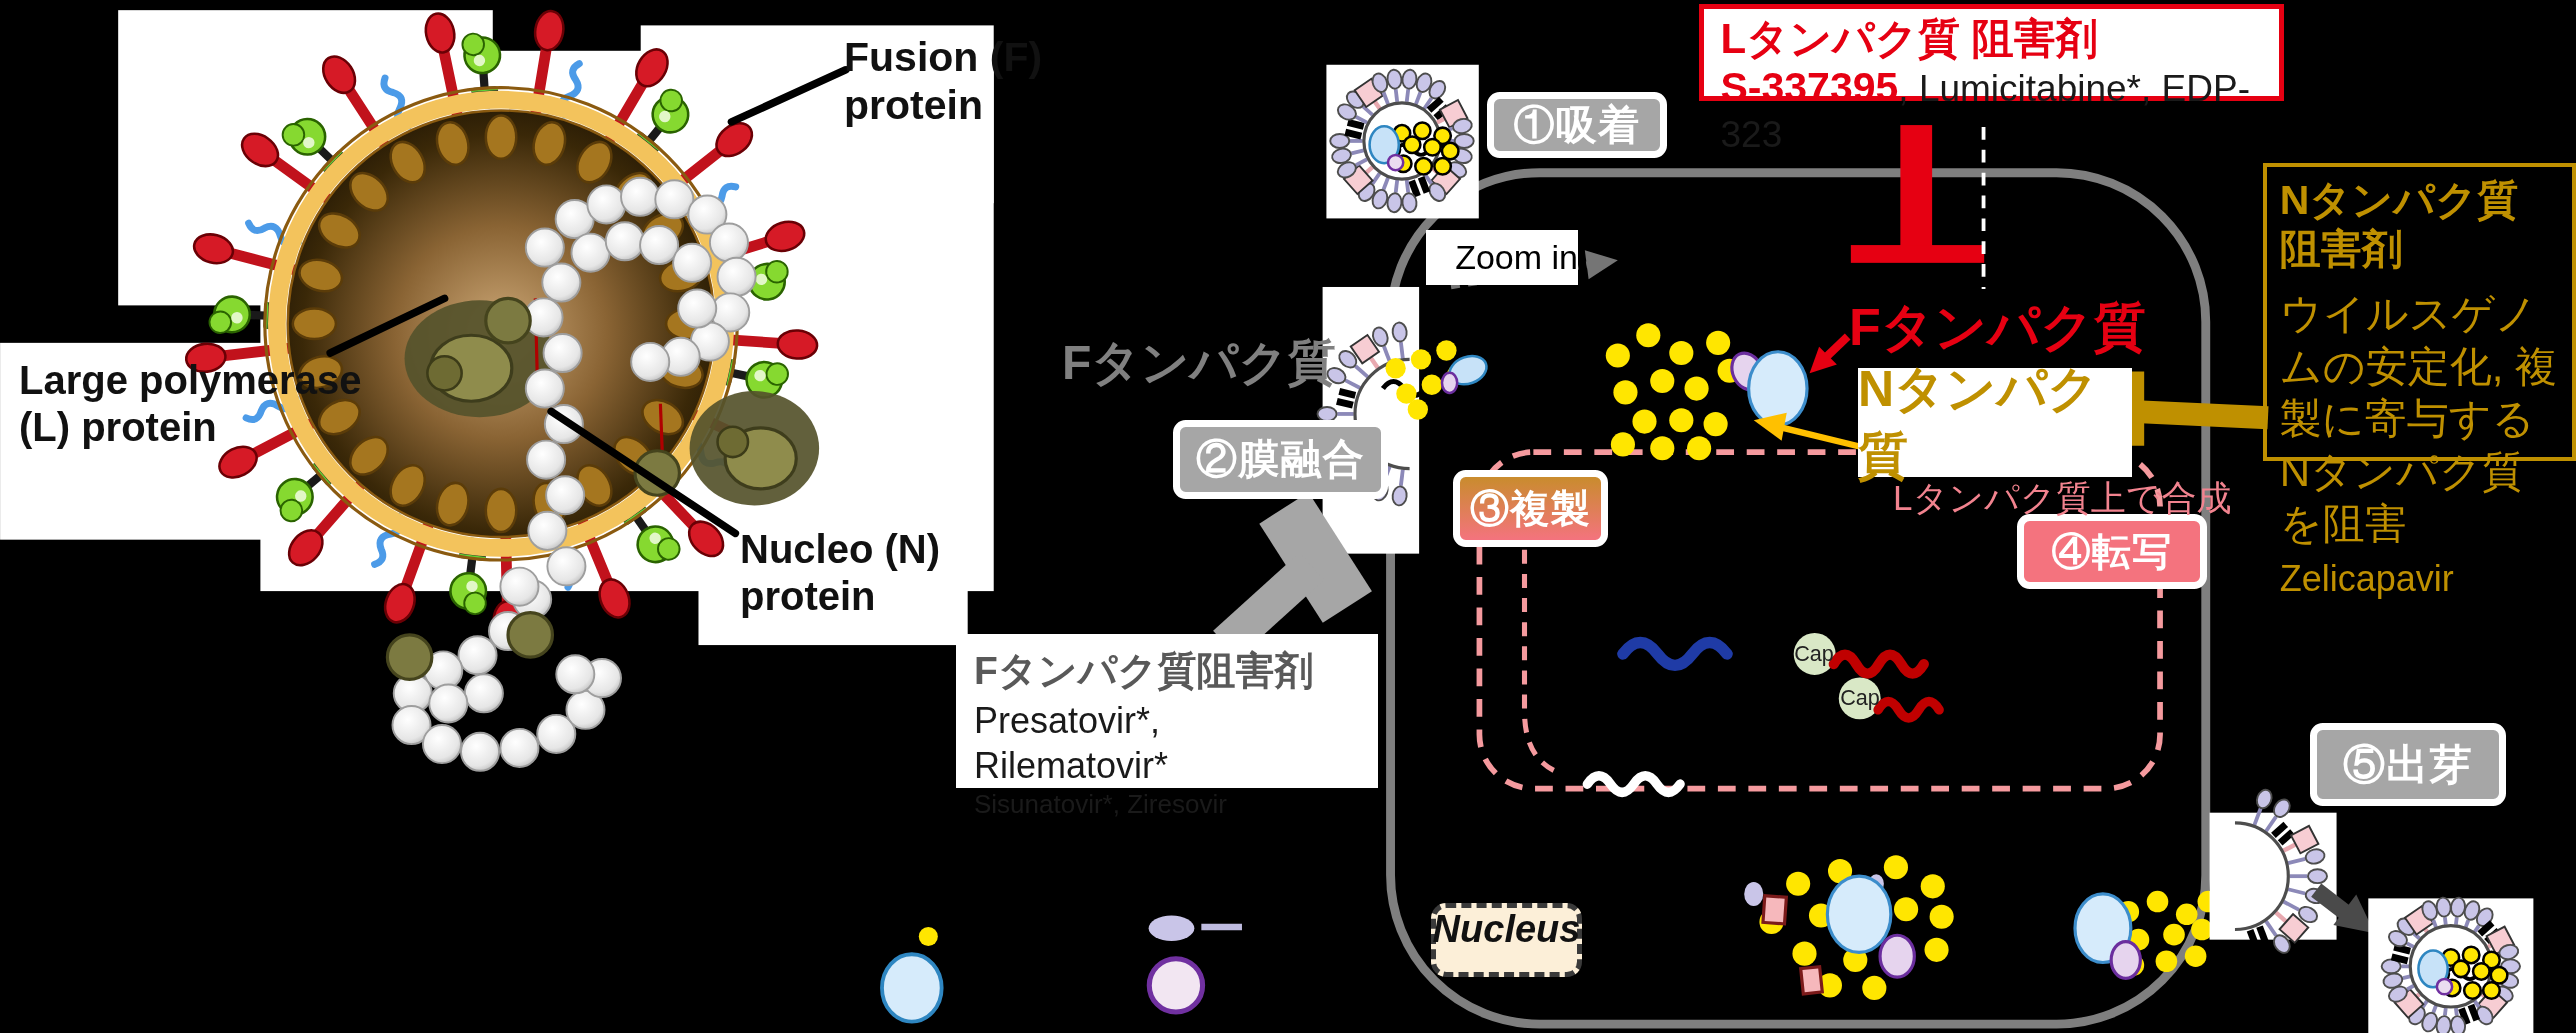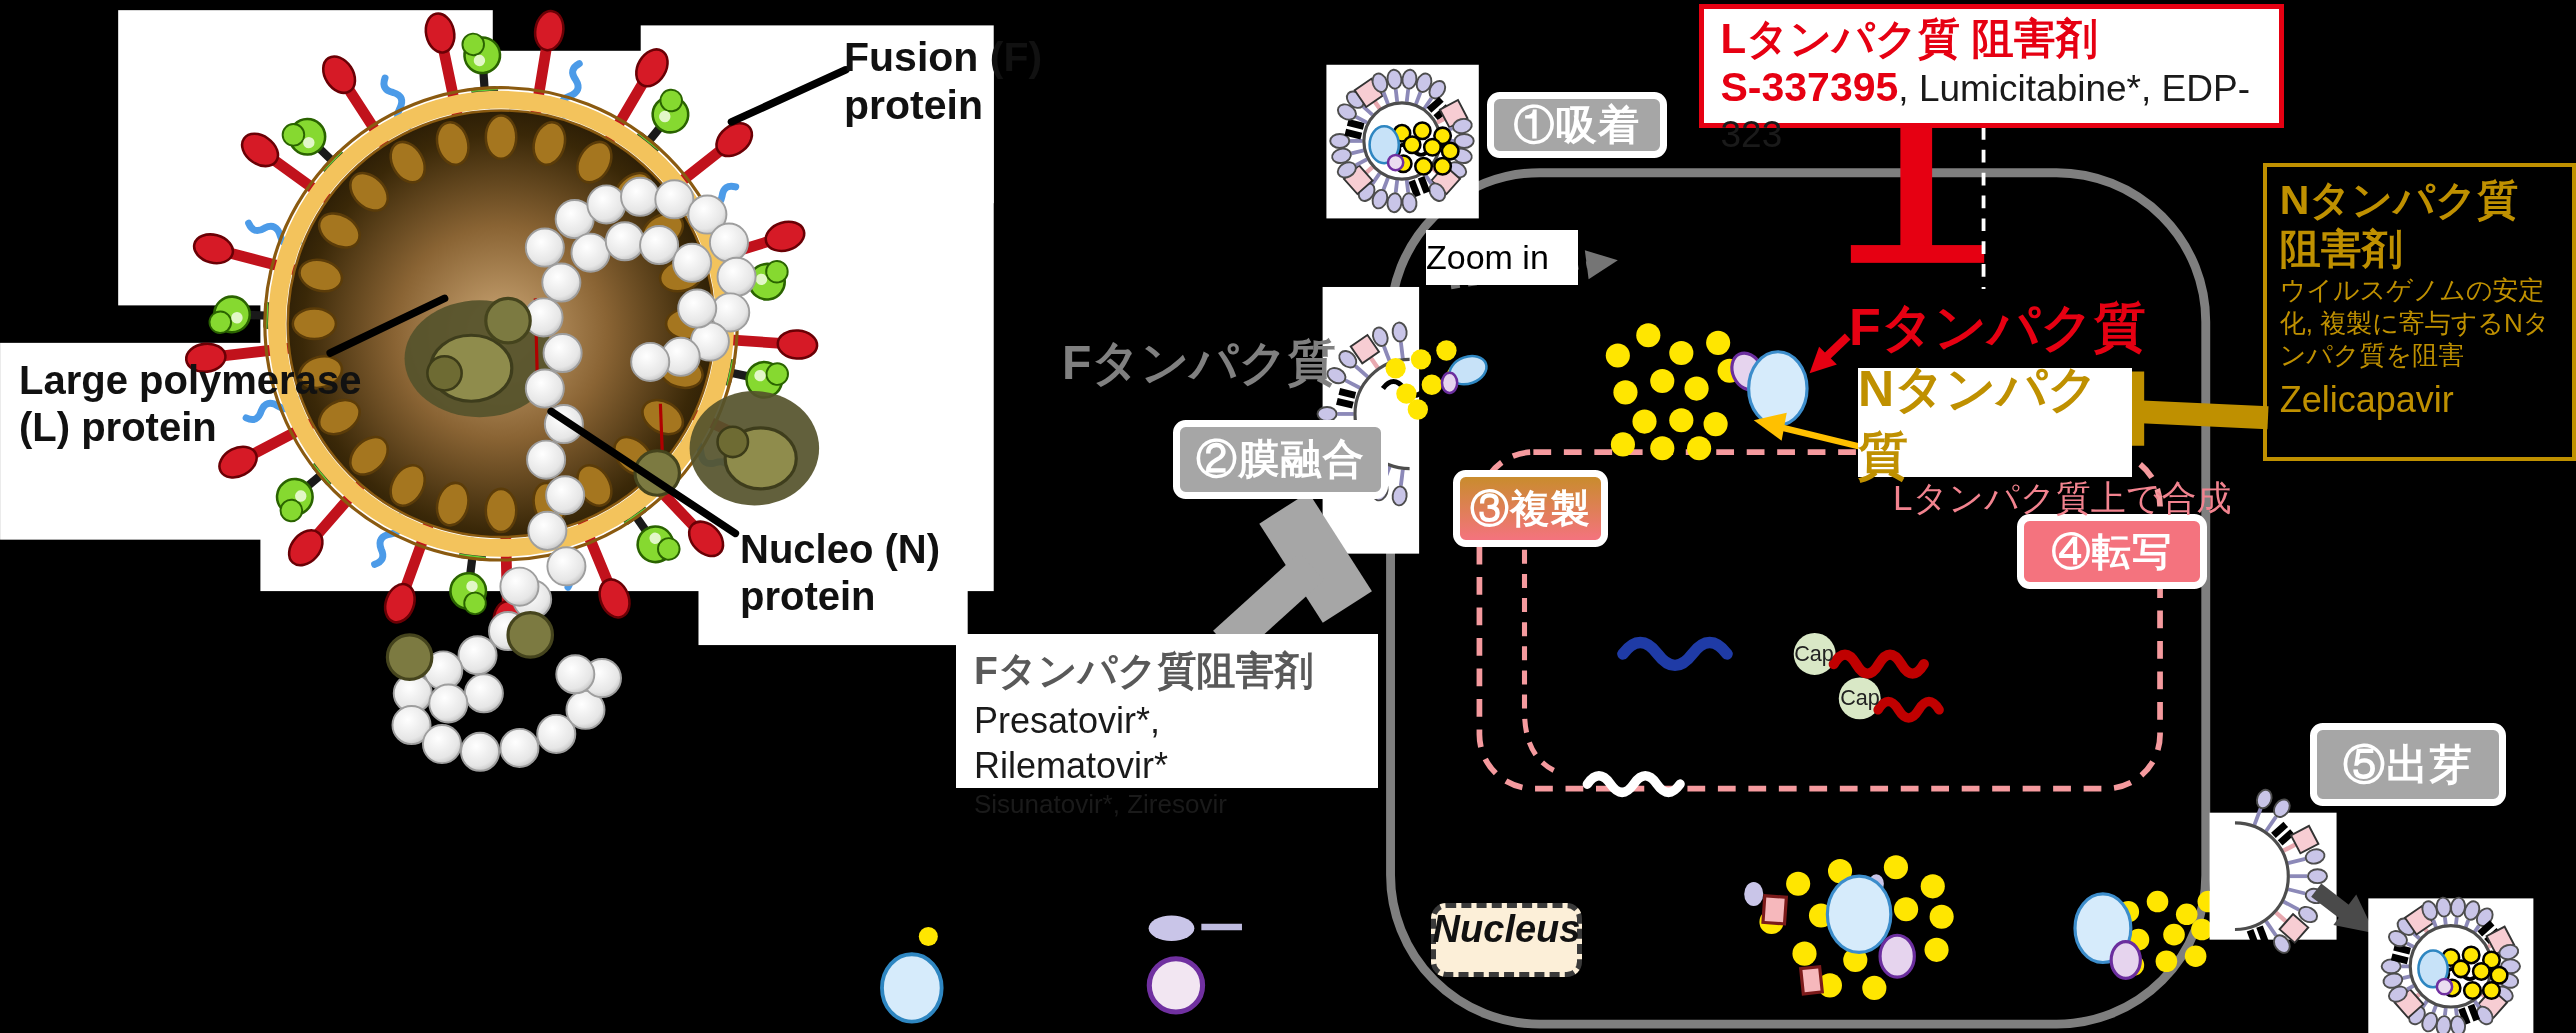--- a/index.html
+++ b/index.html
@@ -3,21 +3,21 @@
 <meta charset="utf-8">
 <style>
   html,body{margin:0;padding:0;background:#000;}
   #stage{position:relative;width:2576px;height:1033px;background:#000;overflow:hidden;
          font-family:"Liberation Sans",sans-serif;}
   .abs{position:absolute;box-sizing:border-box;}
   .plabel{font-weight:bold;color:#111;white-space:pre-line;line-height:1.18;}
   .step-box{border:7px solid #fff;border-radius:12.7px;background:#A6A6A6;color:#fff;
             font-weight:bold;display:flex;align-items:center;justify-content:center;
             letter-spacing:1.3px;}
-  .whitebox{background:#fff;display:flex;align-items:center;justify-content:flex-start;}
+  .whitebox{background:#fff;display:flex;align-items:center;justify-content:flex-end;}
   .cap-label{display:flex;align-items:center;justify-content:center;color:#222;}
 </style>
 </head>
 <body>
 
 <div id="stage">
 
   <svg id="art" width="2576" height="1033" viewBox="0 0 4057 1627" style="position:absolute;left:0;top:0;">
       <defs>
         <radialGradient id="core" cx="50%" cy="52%" r="62%">
@@ -819,33 +819,33 @@
       </g>
     </svg>
 
   <div class="abs plabel" style="left:844px;top:33px;font-size:41px;">Fusion (F)
 protein</div>
   <div class="abs plabel" style="left:19px;top:357px;font-size:40px;">Large polymerase
 (L) protein</div>
   <div class="abs plabel" style="left:740px;top:526px;font-size:40px;">Nucleo (N)
 protein</div>
 
-  <div class="abs" style="left:1699px;top:3.8px;width:585px;height:124px;background:#fff;
+  <div class="abs" style="left:1699px;top:3.8px;width:585px;height:97px;background:#fff;
               border:5.1px solid #E60012;padding:6.3px 16.5px;">
     <div style="color:#E60012;font-weight:bold;font-size:42px;line-height:1.15;">Lタンパク質 阻害剤</div>
     <div style="font-size:37px;line-height:1.2;">
       <span style="color:#E60012;font-weight:bold;font-size:41px;">S-337395</span><span style="color:#1a1a1a;">, Lumicitabine*, EDP-323</span>
     </div>
   </div>
 
   <div class="abs" style="left:2263px;top:163px;width:313px;height:298px;border:4.4px solid #BF9000;
               color:#BF9000;padding:9px 12.7px;background:transparent;">
     <div style="font-weight:bold;font-size:41px;line-height:1.2;white-space:pre-line;">Nタンパク質
 阻害剤</div>
-    <div style="font-size:26px;line-height:1.25;margin-top:0;">ウイルスゲノムの安定化, 複製に寄与するNタンパク質を阻害</div>
+    <div style="font-size:42px;line-height:1.25;margin-top:14px;">ウイルスゲノムの安定化, 複製に寄与するNタンパク質を阻害</div>
     <div style="font-size:36px;margin-top:7px;">Zelicapavir</div>
   </div>
 
   <div class="abs" style="left:956px;top:634px;width:422px;height:154px;background:#fff;padding:10.2px 18px;">
     <div style="color:#595959;font-weight:bold;font-size:39px;">Fタンパク質阻害剤</div>
     <div style="color:#1a1a1a;font-size:36px;line-height:1.25;">Presatovir*, Rilematovir*</div>
     <div style="color:#1a1a1a;font-size:26px;line-height:1.25;">Sisunatovir*, Ziresovir</div>
   </div>
 
   <div class="abs step-box" style="left:1487px;top:92px;width:180px;height:66px;font-size:41px;">

